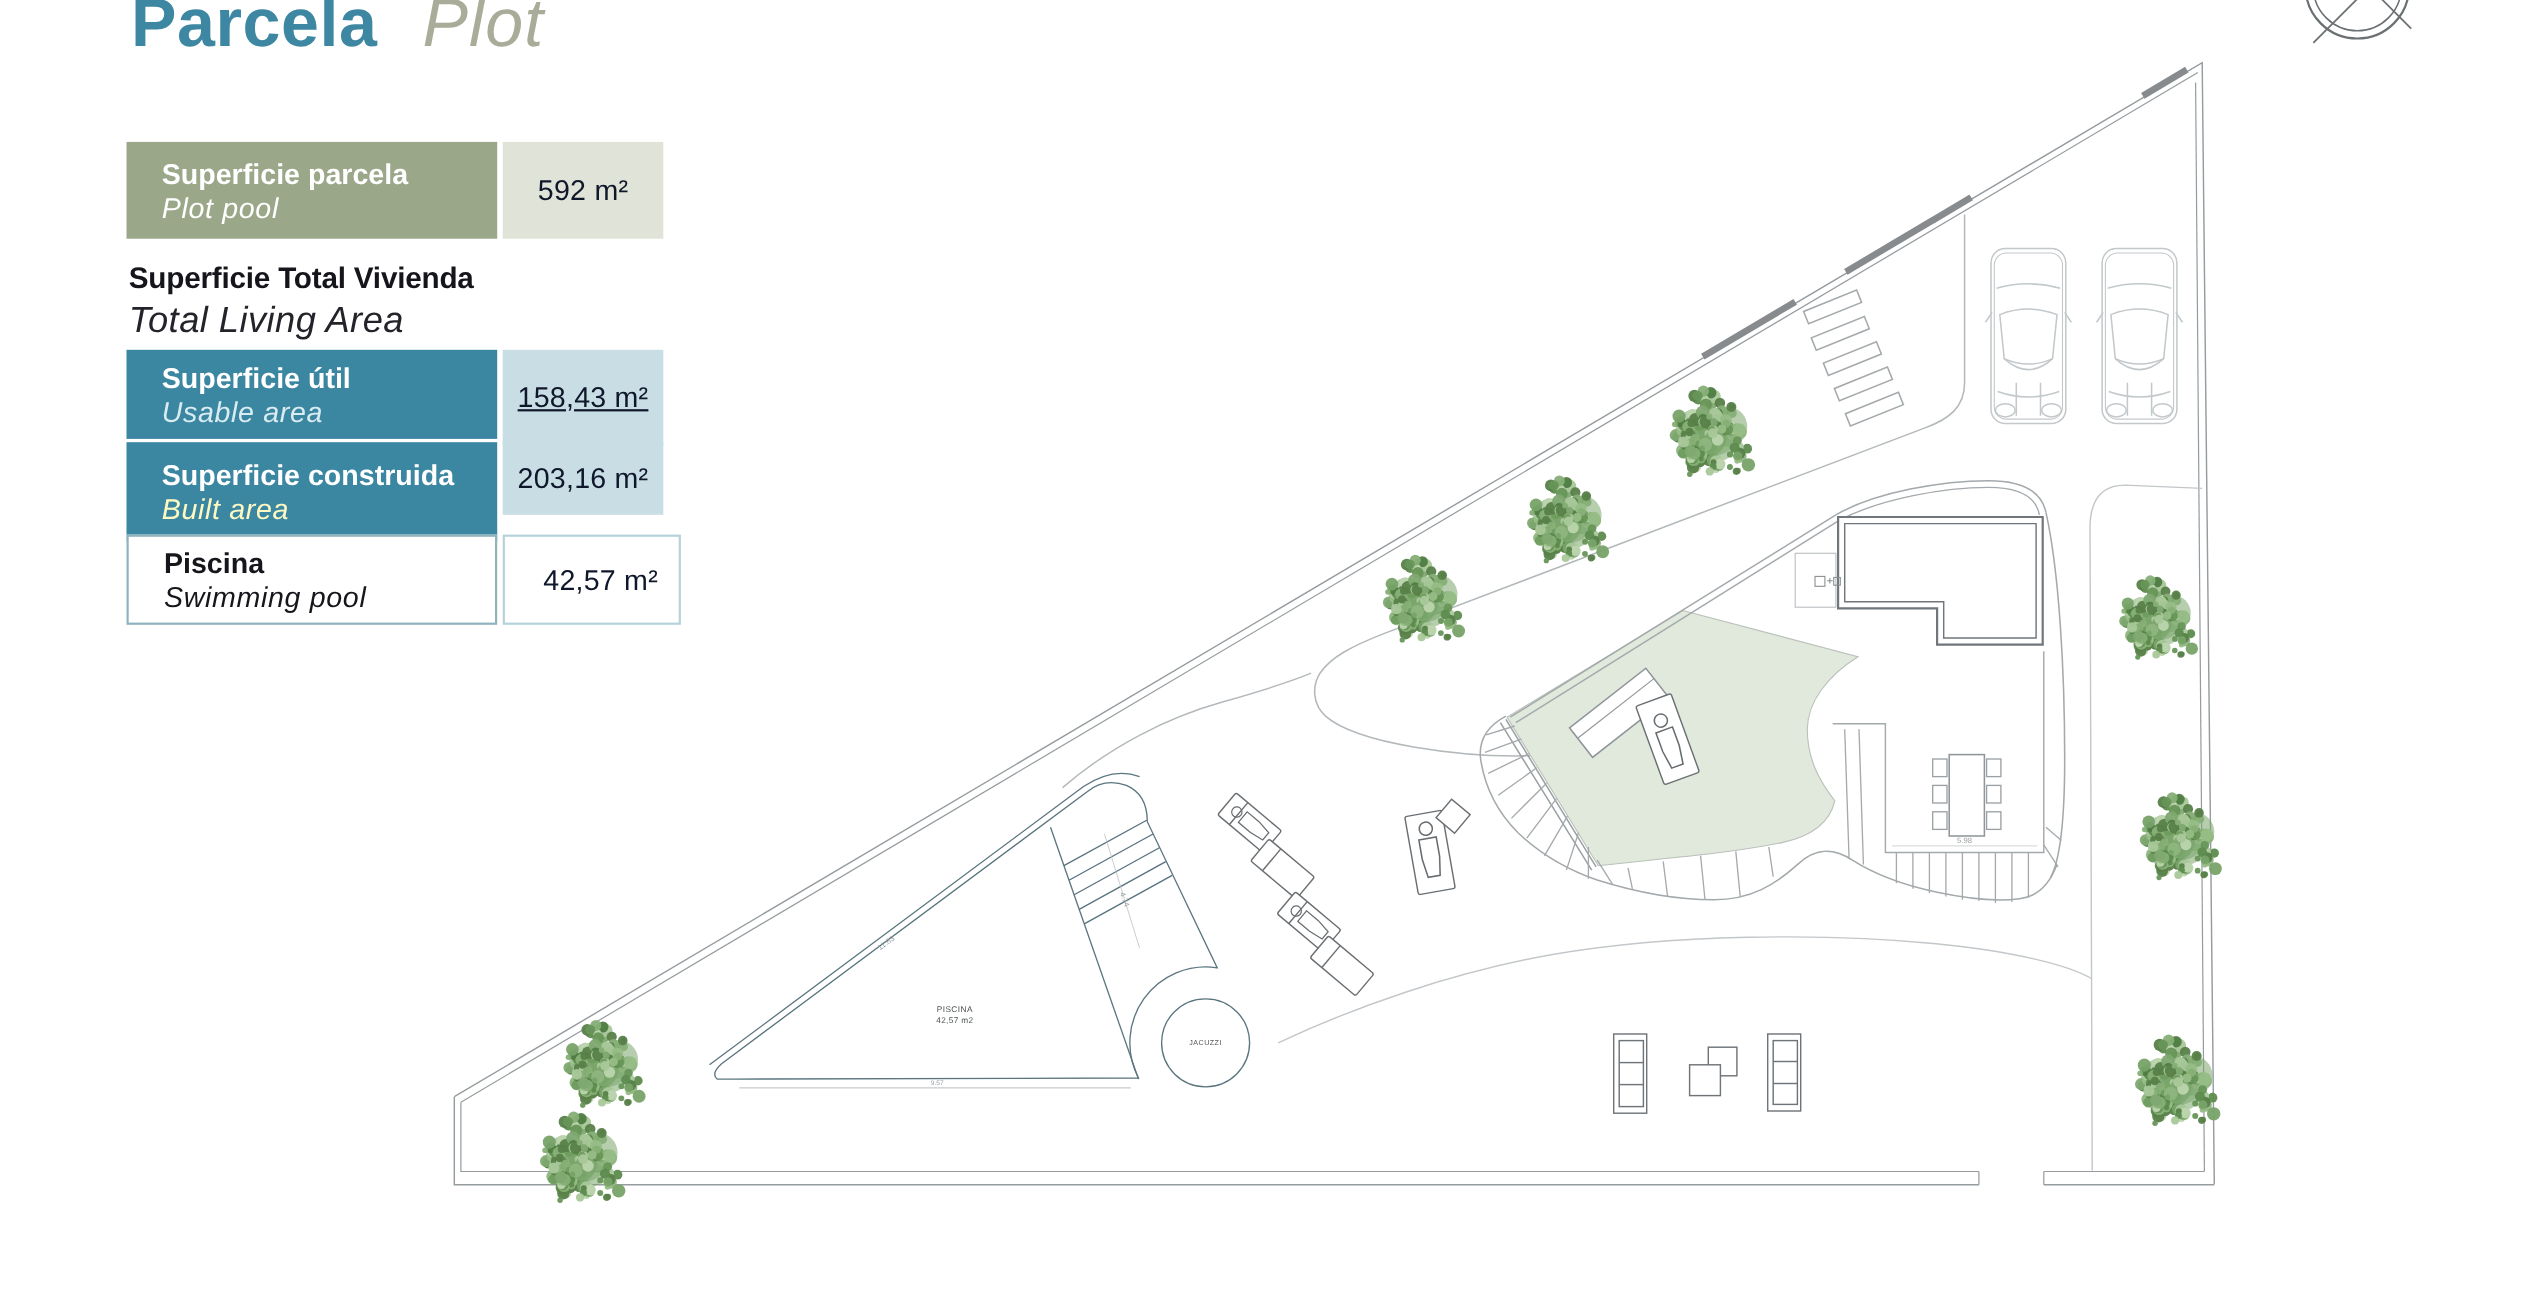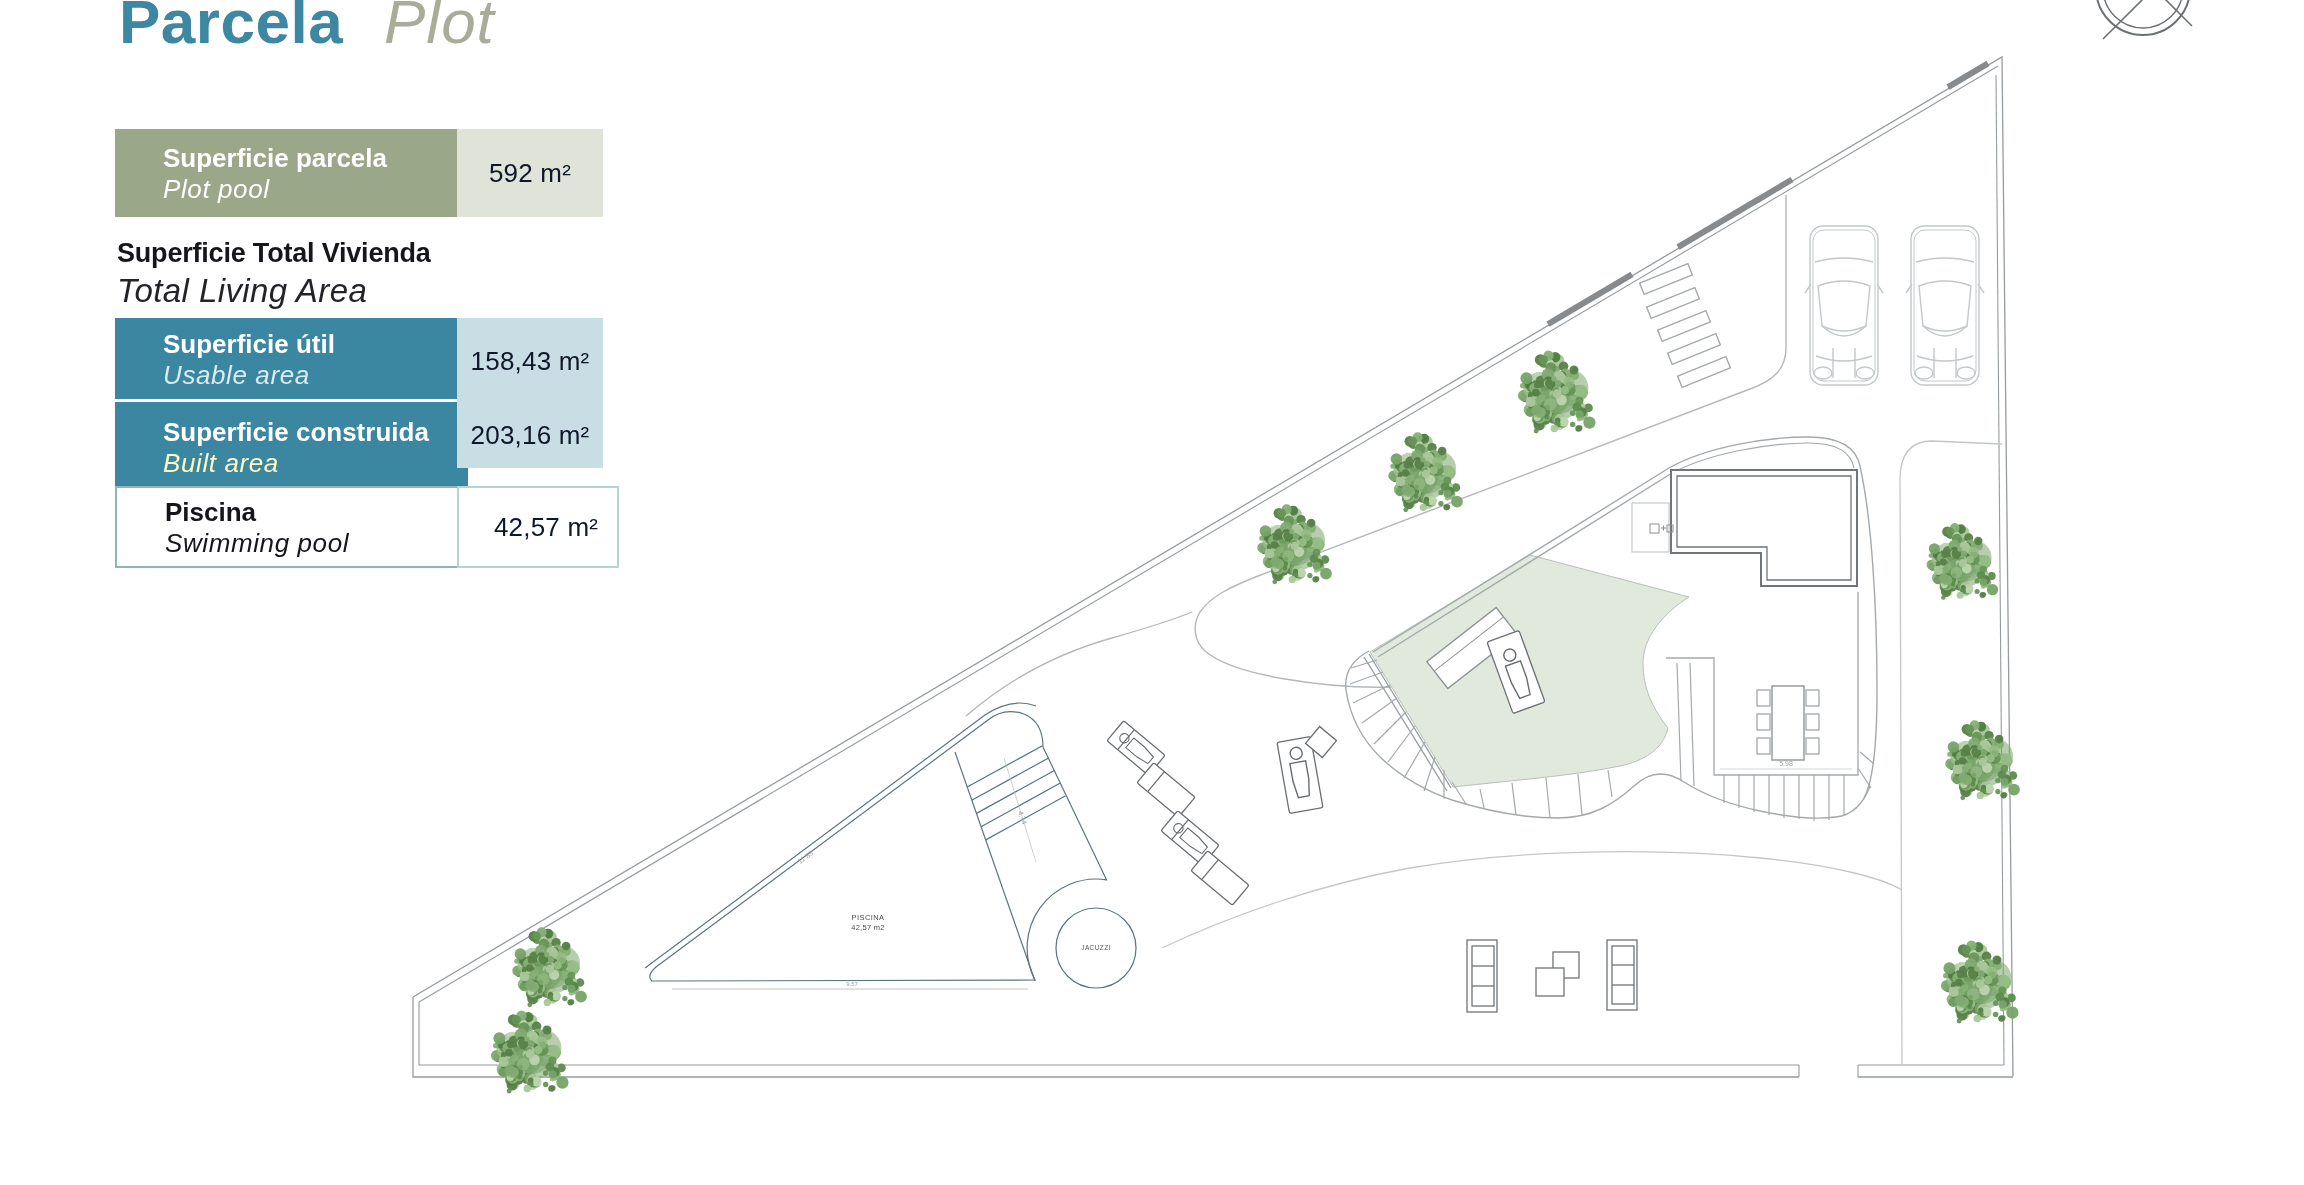--- a/index.html
+++ b/index.html
@@ -1,18 +1,18 @@
 <!DOCTYPE html>
 <html><head>
 <meta charset="utf-8">
 <style>
   html,body { margin:0; padding:0; width:2304px; height:1185px; background:#ffffff;
     font-family:"Liberation Sans", sans-serif; overflow:hidden; }
   .abs { position:absolute; }
-  .rowlbl { color:#fff; padding-left:48px; display:flex; flex-direction:column; justify-content:center; }
+  .rowlbl { color:#fff; padding-left:32px; display:flex; flex-direction:column; justify-content:center; }
   .l1 { font-weight:700; font-size:26px; line-height:32px; letter-spacing:0px; white-space:nowrap; }
   .l2 { font-style:italic; font-weight:400; font-size:26px; line-height:30px; letter-spacing:0.6px; white-space:nowrap; }
   .val { display:flex; align-items:center; justify-content:center; font-size:26px; color:#0f172a; font-weight:500; letter-spacing:0.2px; }
 </style>
 </head>
 <body>
 
 <div class="abs" style="left:119px; top:-14px; font-size:62px; font-weight:600; color:#3e87a2; letter-spacing:0.5px;">Parcela</div>
 
 <div class="abs" style="left:384px; top:-14px; font-size:62px; font-weight:500; font-style:italic; color:#a8ac98; letter-spacing:1px;">Plot</div>
@@ -25,21 +25,21 @@
 <div class="abs val" style="left:457px; top:129px; width:146px; height:88px; background:#e0e3d8;">592&nbsp;m²</div>
 
 <div class="abs" style="left:117px; top:238px; font-size:27px; font-weight:700; color:#15151c; letter-spacing:-0.2px;">Superficie Total Vivienda</div>
 <div class="abs" style="left:117px; top:272px; font-size:33px; font-style:italic; color:#23232a; letter-spacing:0.4px;">Total Living Area</div>
 
 <div class="abs rowlbl" style="left:115px; top:318px; width:305px; height:81px; background:#3b86a1;">
   <div class="l1">Superficie útil</div>
   <div class="l2" style="color:#d8ecf2;">Usable area</div>
 </div>
 
-<div class="abs val" style="left:457px; top:318px; width:146px; height:87px; background:#c9dde4;">158,43&nbsp;m²</div>
+<div class="abs val" style="left:457px; top:318px; width:146px; height:87px; background:#c9dde4;text-decoration:underline;">158,43&nbsp;m²</div>
 
 <div class="abs rowlbl" style="left:115px; top:402px; width:305px; height:90px; background:#3b86a1;">
   <div class="l1">Superficie construida</div>
   <div class="l2" style="color:#fef9c3;">Built area</div>
 </div>
 
 <div class="abs val" style="left:457px; top:402px; width:146px; height:66px; background:#c9dde4;">203,16&nbsp;m²</div>
 
 <div class="abs rowlbl" style="left:115px; top:486px; width:301px; height:78px; background:#fff; border:2px solid #8fb3bd; color:#15151c;">
   <div class="l1">Piscina</div>

